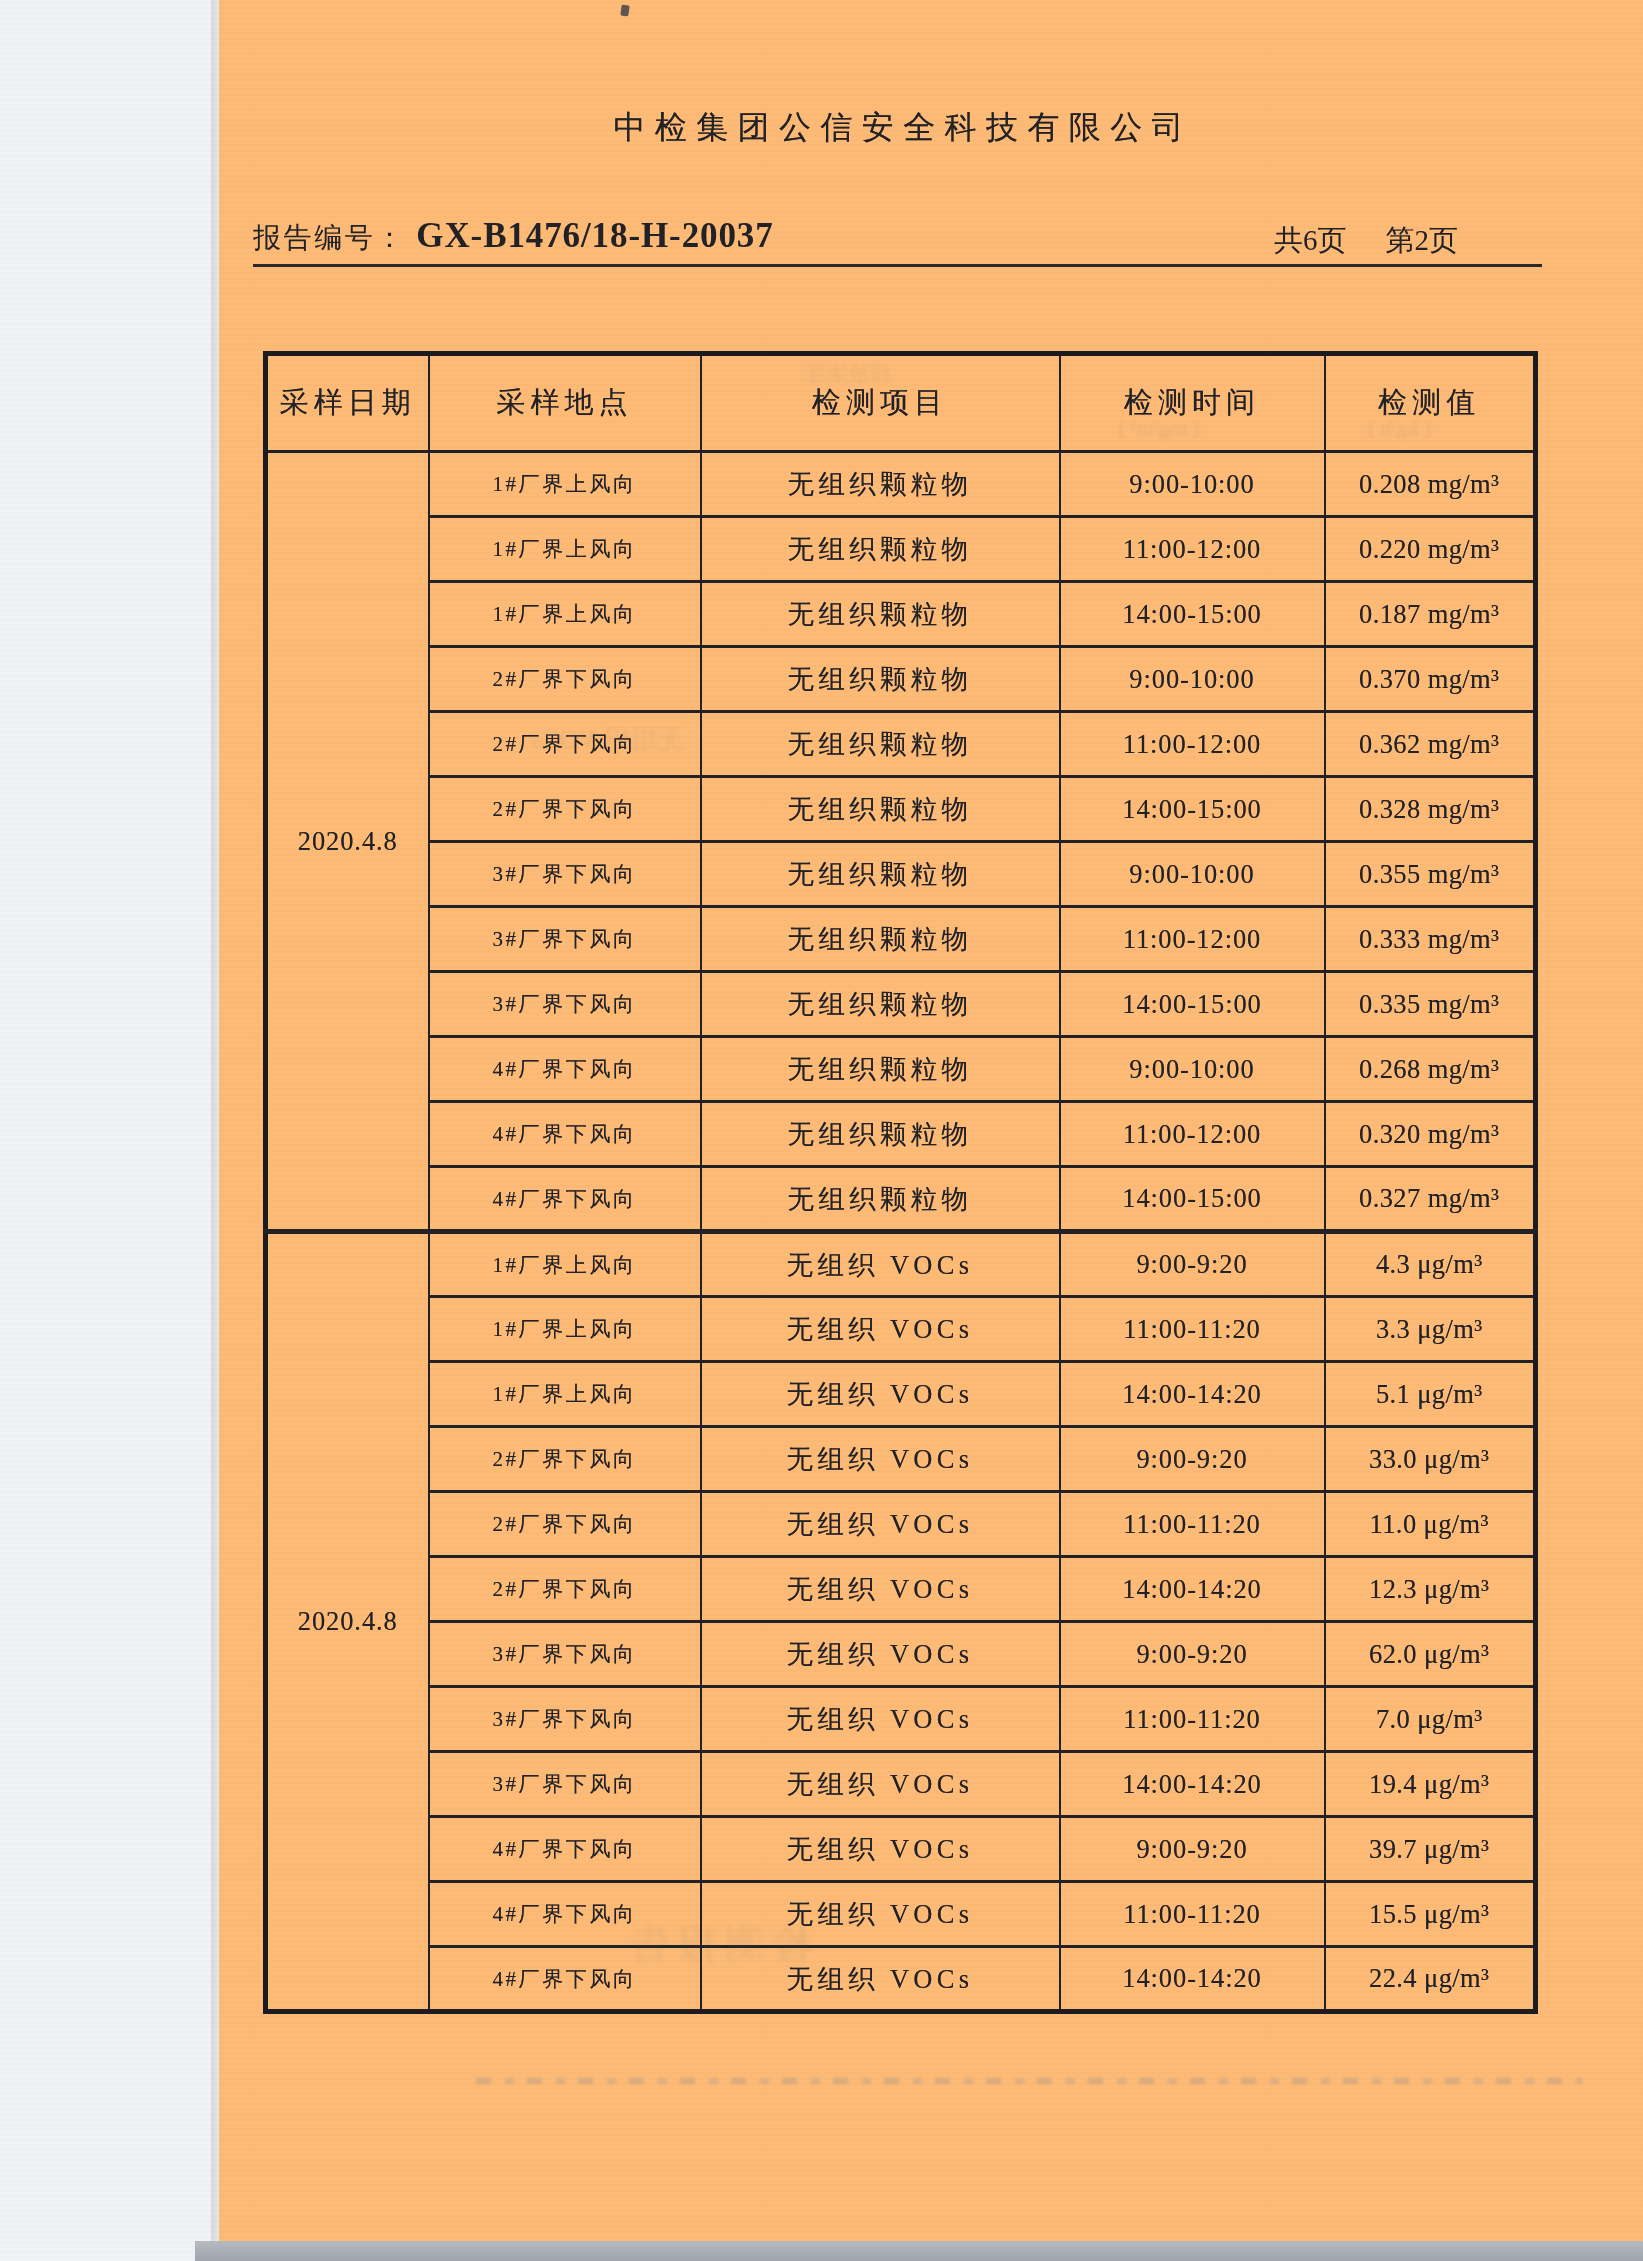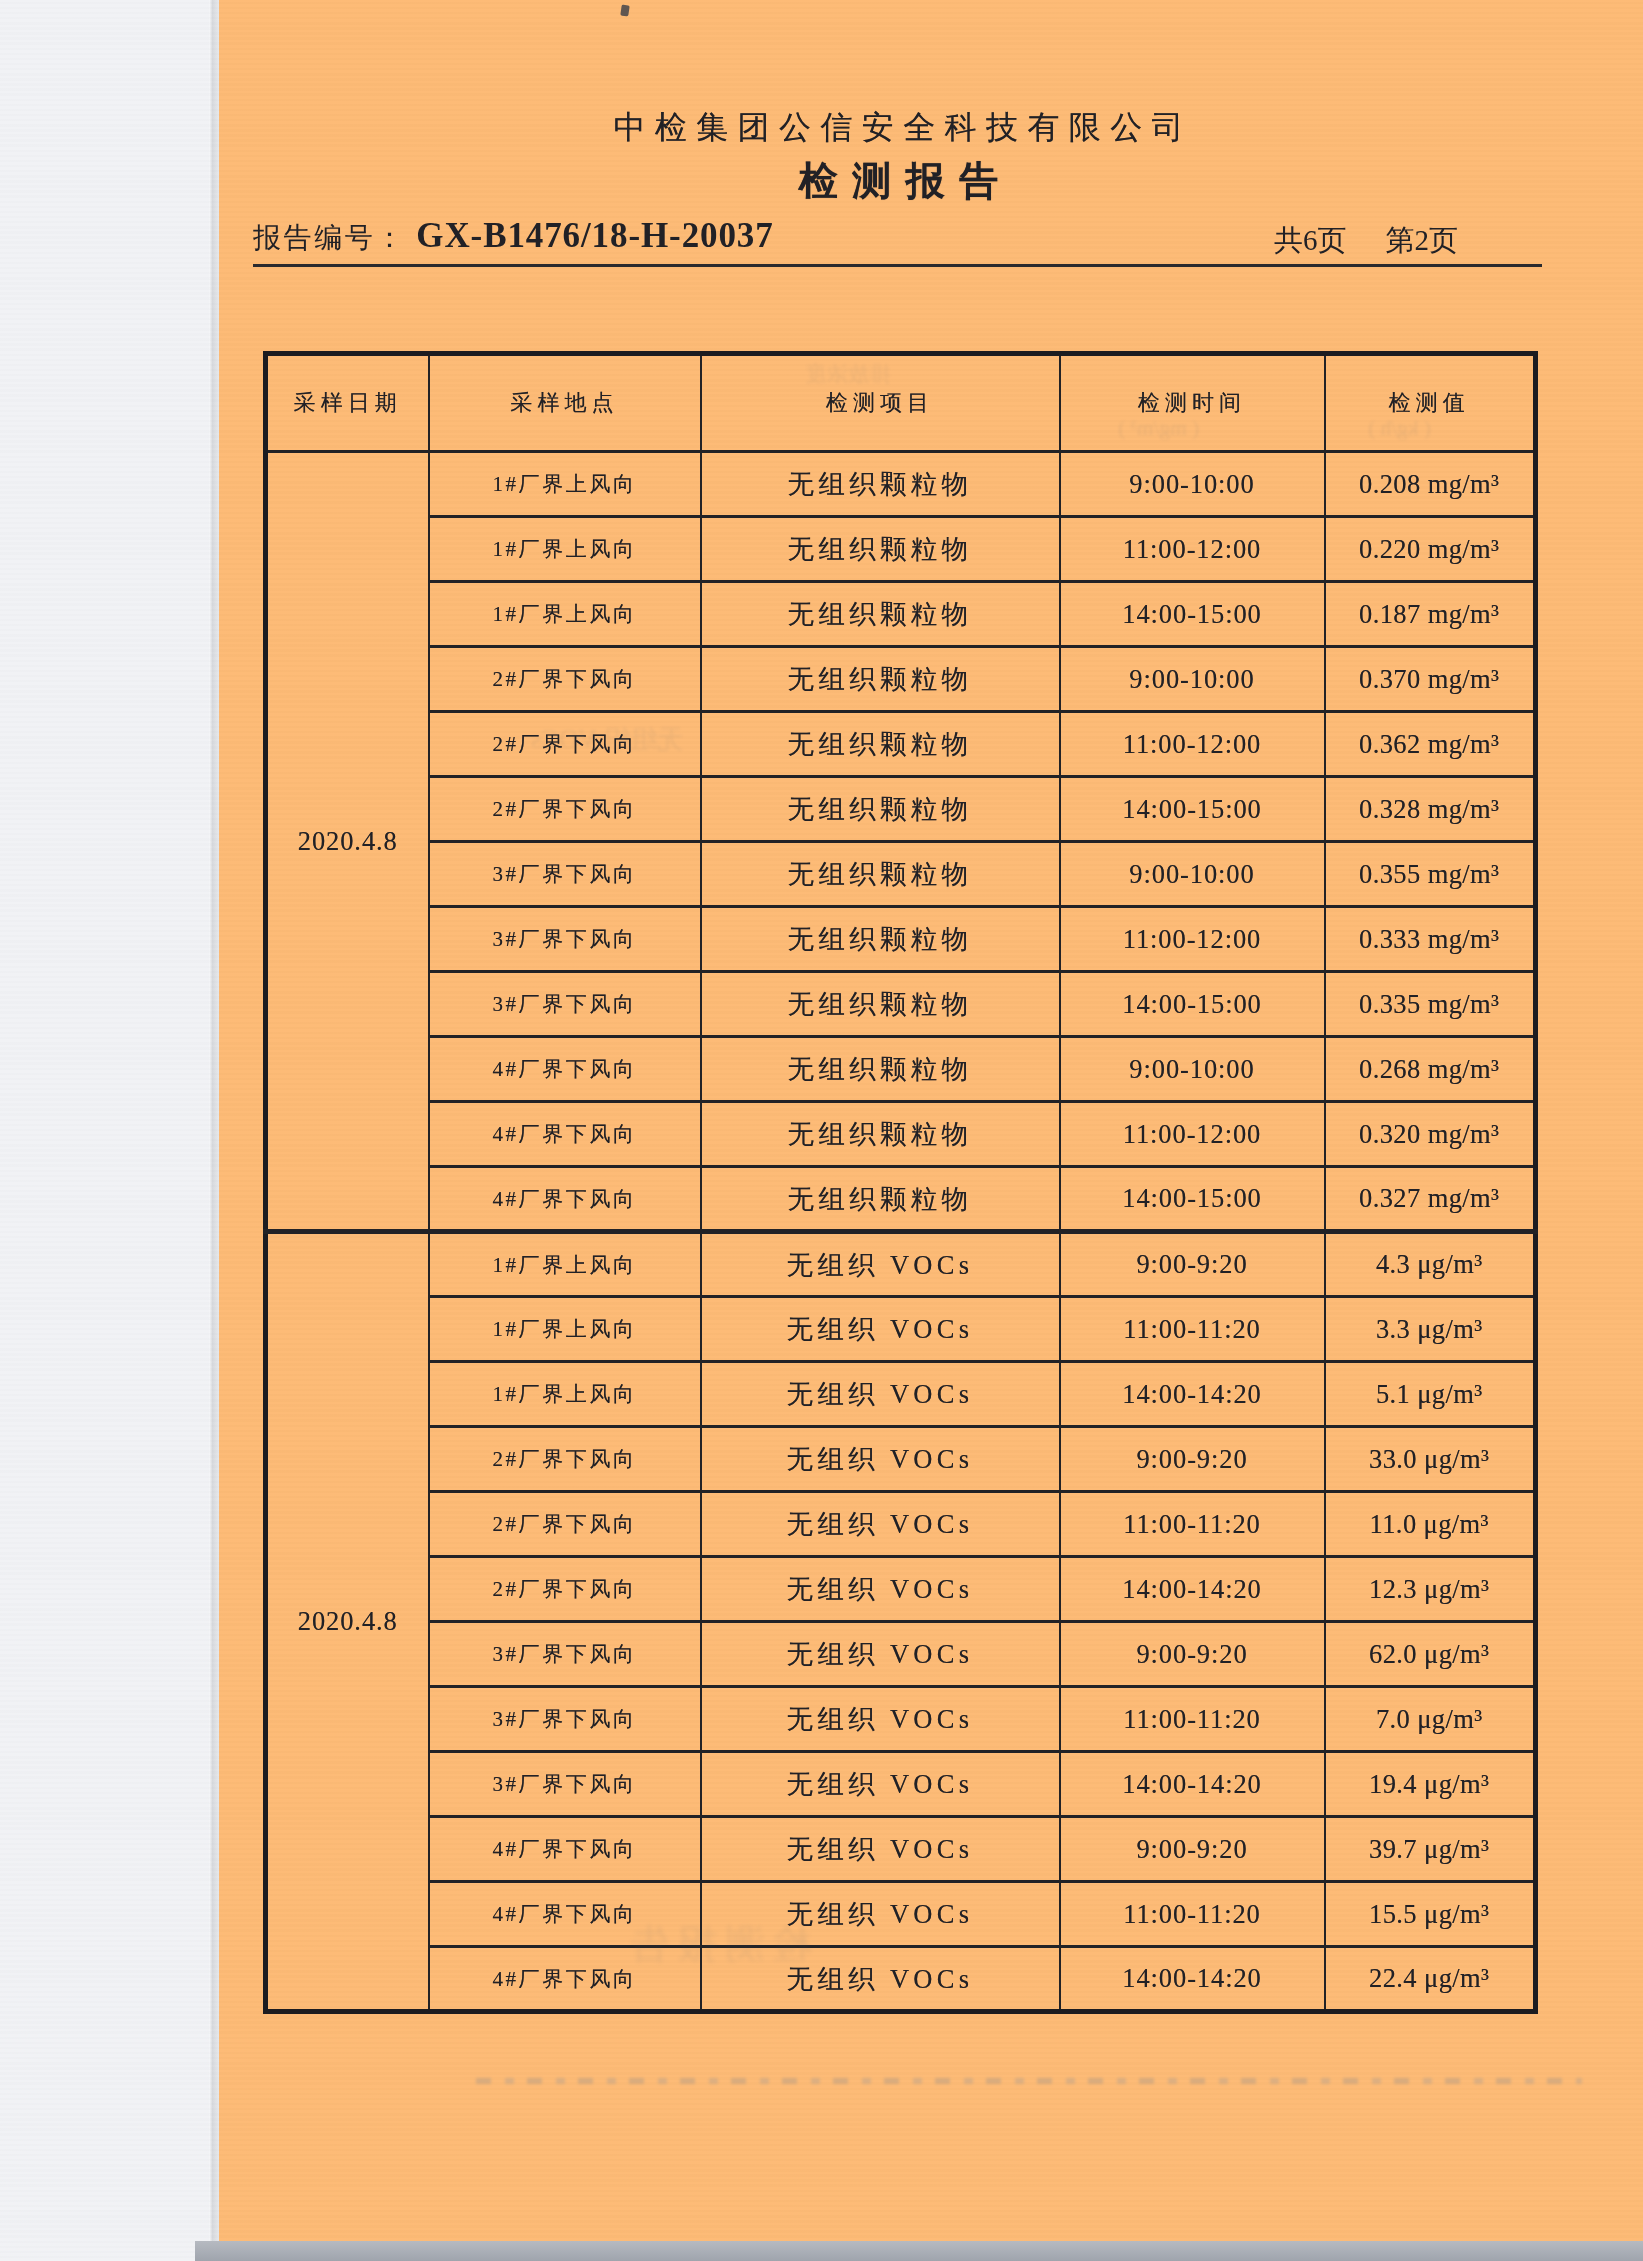--- a/index.html
+++ b/index.html
@@ -23,21 +23,21 @@
   .page-info{position:absolute;left:1274px;top:221px;display:flex;gap:39px;font-size:29px;}
   .rule{position:absolute;left:253px;top:264px;width:1289px;height:3.4px;background:#2a2a2e;}
   .table-title{left:263px;top:286px;width:1271px;text-align:center;font-size:29px;font-weight:700;
         letter-spacing:11px;text-indent:11px;text-shadow:0 0 0.6px rgba(25,25,30,.55);}
   .doc-table{position:absolute;left:263px;top:351px;width:1271px;border-collapse:collapse;
         table-layout:fixed;border:5.1px solid #1c1c20;text-shadow:0 0 0.5px rgba(30,30,34,.5);}
   .doc-table th,.doc-table td{border:2.1px solid #222226;border-top-width:3px;border-bottom-width:3px;
         text-align:center;vertical-align:middle;padding:0;font-weight:400;overflow:hidden;}
   .doc-table thead tr{height:98px;}
   .doc-table tbody tr{height:65px;}
-  .doc-table th{font-size:22px;letter-spacing:5.1px;}
+  .doc-table th{font-size:29px;letter-spacing:5.1px;}
   td.c-date{font-size:26.5px;letter-spacing:0.9px;}
   td.c-loc{font-size:21px;letter-spacing:2.6px;}
   td.c-item{font-size:26.5px;letter-spacing:4.3px;}
   td.c-time{font-size:26.5px;letter-spacing:0.9px;}
   td.c-val{font-size:26.5px;letter-spacing:0.4px;}
   tr.sep td{border-top-width:5.1px;}
   .ghost{position:absolute;transform:scaleX(-1);color:#59606c;filter:blur(1.4px);pointer-events:none;white-space:nowrap;}
   .g0{left:805px;top:359px;font-size:21.4px;opacity:.09;}
   .g1{left:1118px;top:416px;font-size:21.4px;opacity:.11;}
   .g2{left:1368px;top:416px;font-size:21.4px;opacity:.11;}
@@ -51,21 +51,20 @@
 </head>
 <body>
 
 <div class="page">
   <div class="left-strip"></div>
   <div class="crease"></div>
   <div class="page-tint"></div>
   <div class="speck"></div>
 
   <div class="txt company">中检集团公信安全科技有限公司</div>
-  <div class="txt report-title">检测报告</div>
 
   <div class="report-line">
     <span class="rn-label">报告编号：</span>
     <span class="rn-value">GX-B1476/18-H-20037</span>
   </div>
   <div class="page-info">
     <span>共6页</span>
     <span>第2页</span>
   </div>
   <div class="rule"></div>

